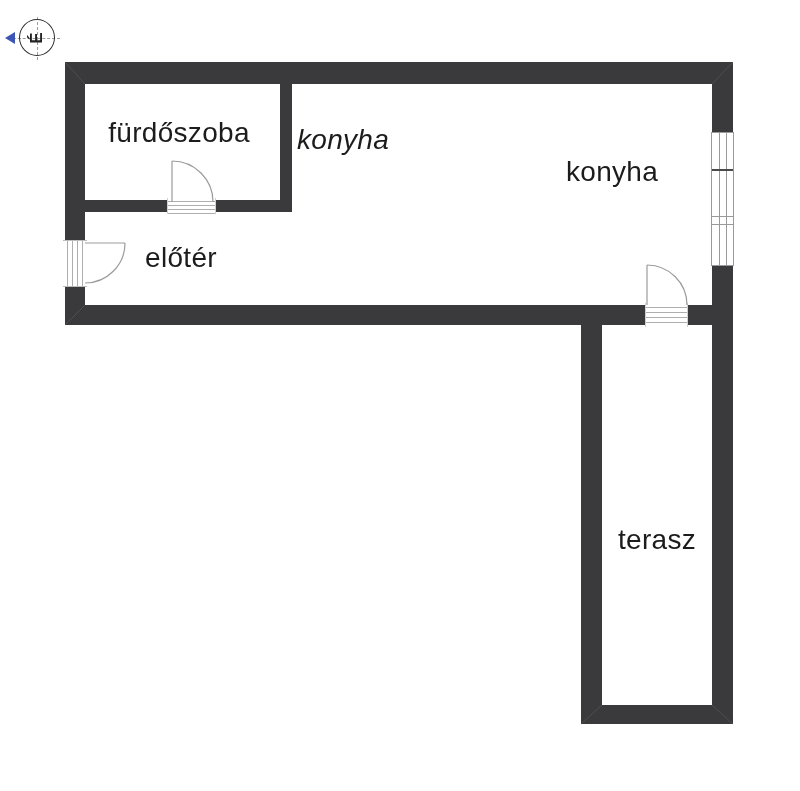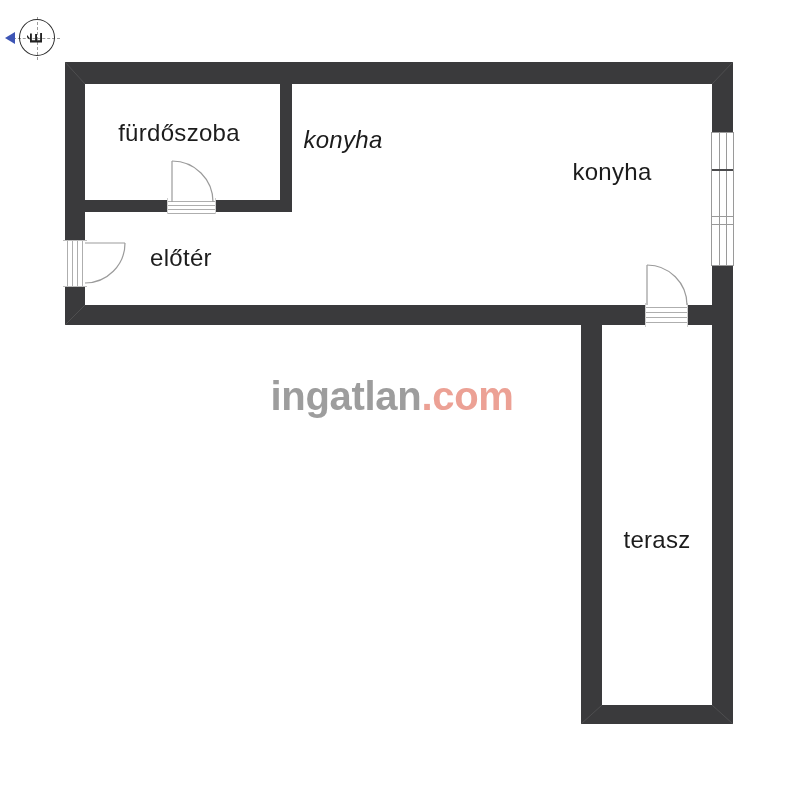--- a/index.html
+++ b/index.html
@@ -35,21 +35,21 @@
   .window .vline{position:absolute;top:0;bottom:0;width:1px;background:#9a9a9a;}
   .window .vline.a{left:7px;} .window .vline.b{left:14px;}
   .window .hdark{position:absolute;left:0;right:0;top:36px;height:2px;background:#4a4a4c;}
   .window .hlite{position:absolute;left:0;right:0;height:1px;background:#9a9a9a;}
   .window .hlite.a{top:83px;} .window .hlite.b{top:91px;}
 
   
   .lines{position:absolute;left:0;top:0;pointer-events:none;}
 
   
-  .label{position:absolute;transform:translate(-50%,-50%);font-size:24px;font-weight:500;
+  .label{position:absolute;transform:translate(-50%,-50%);font-size:28px;font-weight:500;
       color:#1c1c1c;white-space:nowrap;letter-spacing:.3px;}
   #label-furdoszoba{left:179px;top:133px;}
   #label-konyha{left:343px;top:140px;font-style:italic;}
   #label-szoba{left:612px;top:172px;}
   #label-eloter{left:181px;top:258px;}
   #label-terasz{left:657px;top:540px;}
 
   
   .compass{position:absolute;left:0;top:0;width:75px;height:70px;}
   .compass .axis-h{position:absolute;left:13px;top:38px;width:47px;border-top:1px dashed #9c9c9c;}
@@ -129,17 +129,14 @@
     </g>
   </svg>
 
   <div class="label" id="label-furdoszoba">fürdőszoba</div>
   <div class="label" id="label-konyha">konyha</div>
   <div class="label" id="label-szoba">konyha</div>
   <div class="label" id="label-eloter">előtér</div>
   <div class="label" id="label-terasz">terasz</div>
 
 
-  <div class="wm-brand">
-    <span class="gray">ingatlan</span><span class="accent">.com</span>
-  </div>
 
 </div>
 
 </body></html>

